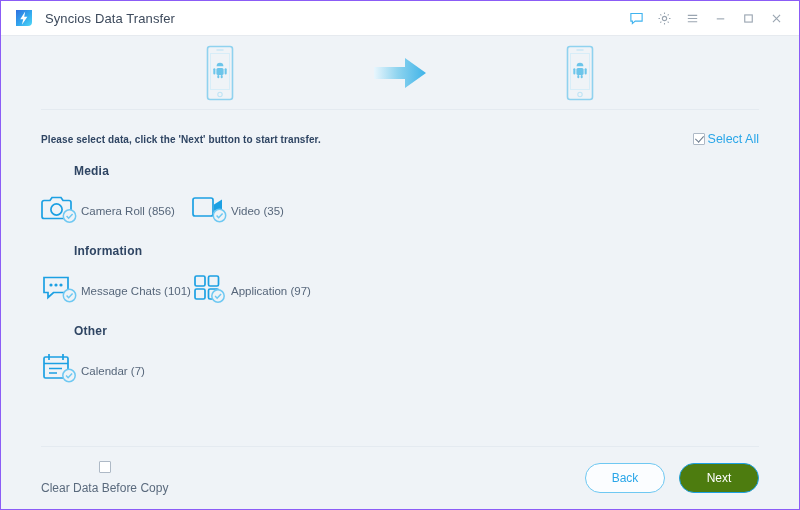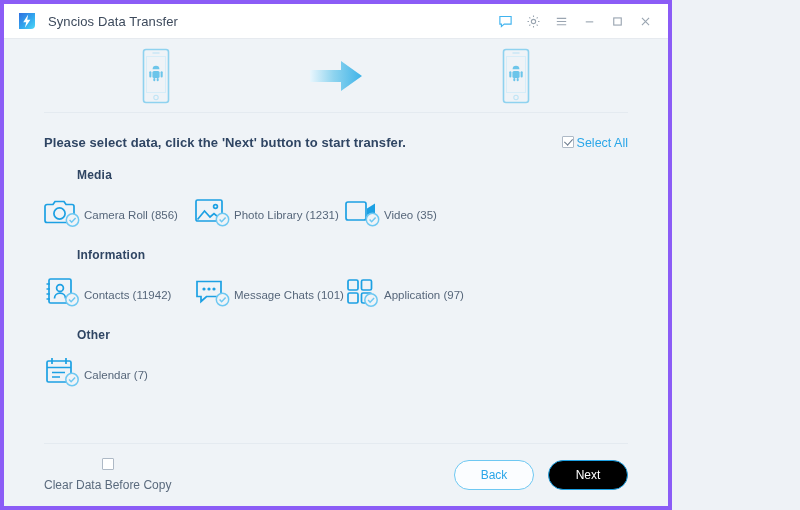--- a/index.html
+++ b/index.html
@@ -3,22 +3,22 @@
 <meta charset="utf-8">
 <style>
   html,body{margin:0;padding:0;}
   body{
     width:800px;height:510px;overflow:hidden;
     background:#eef2f6;
     font-family:"Liberation Sans","DejaVu Sans",sans-serif;
     -webkit-font-smoothing:antialiased;
   }
   .app{
-    position:relative;width:672px;height:510px;box-sizing:border-box;
-    border:4px solid #8b5cf6;background:#eff3f7;
+    position:relative;width:800px;height:510px;box-sizing:border-box;
+    border:1px solid #8b5cf6;background:#eff3f7;
   }
 
   
   .titlebar{
     height:35px;background:#ffffff;border-bottom:1px solid #e6eaef;
     display:flex;align-items:center;padding:0 10px 0 12px;box-sizing:border-box;
   }
   .logo{width:22px;height:22px;position:relative;flex:0 0 auto;margin-right:10px;}
   .app-title{font-size:13px;color:#3d4a5c;letter-spacing:.1px;}
   .tb-spacer{flex:1 1 auto;}
@@ -41,23 +41,23 @@
     height:1px;background:#e4eaf0;margin:0 40px;
   }
 
   
   .body-wrap{padding:0 40px;box-sizing:border-box;}
   .headrow{
     display:flex;align-items:center;justify-content:space-between;
     padding-top:22px;
   }
   .lead{
-    font-size:13px;font-weight:bold;color:#2f4563;letter-spacing:.1px;
-  }
-  .select-all{display:flex;gap:3px;cursor:pointer;}
+    font-size:10px;font-weight:bold;color:#2f4563;letter-spacing:.1px;
+  }
+  .select-all{display:flex;align-items:center;gap:3px;cursor:pointer;}
   .cb{
     width:12px;height:12px;border:1px solid #aeb9c6;background:#fff;border-radius:1px;
     display:inline-block;position:relative;box-sizing:border-box;
   }
   .cb.checked::after{
     content:"";position:absolute;left:3px;top:0px;width:4px;height:7px;
     border:solid #6b7a8d;border-width:0 1.4px 1.4px 0;transform:rotate(42deg);
   }
   .select-all .lbl{font-size:12.5px;color:#2aa6e8;}
 
@@ -83,21 +83,21 @@
   }
   .clear-opt{display:flex;align-items:center;gap:8px;cursor:pointer;flex-direction:column;}
   .clear-opt .lbl{font-size:12px;color:#5a6a7d;}
   .btns{display:flex;align-items:center;gap:14px;}
   .btn{
     font-size:12px;border-radius:16px;height:30px;
     display:flex;align-items:center;justify-content:center;cursor:pointer;
     box-sizing:border-box;
   }
   .btn.back{width:80px;border:1px solid #6ec8f2;color:#2aa6e8;background:#fbfdff;}
-  .btn.next{width:80px;background:#000000;color:#fff;border:1px solid #1ca0e3;}
+  .btn.next{width:80px;background:#4d7c0f;color:#fff;border:1px solid #1ca0e3;}
 </style>
 </head>
 <body>
 
 <div class="app">
 
   <div class="titlebar">
     <div class="logo">
       <svg width="22" height="22" viewBox="0 0 22 22">
         <defs>
@@ -226,64 +226,39 @@
           <svg width="40" height="36" viewBox="0 0 40 36" fill="none" stroke="#1ca0e3" stroke-width="1.7">
             <path d="M3 10.5h6l2-3h9l2 3h6a2 2 0 0 1 2 2v14a2 2 0 0 1-2 2H3a2 2 0 0 1-2-2v-14a2 2 0 0 1 2-2z"></path>
             <circle cx="15.5" cy="19.5" r="5.6"></circle>
             <circle cx="28.5" cy="26" r="6.2" fill="#eff3f7" stroke="#6ec8f2" stroke-width="1.5"></circle>
             <path d="M25.6 26.1l2 2.1 4-4.3" stroke="#6ec8f2" stroke-width="1.5"></path>
           </svg>
         </div>
         <div class="cap">Camera Roll (856)</div>
       </div>
 
-      <div class="cell">
-        <div class="ico">
-          <svg width="40" height="36" viewBox="0 0 40 36" fill="none" stroke="#1ca0e3" stroke-width="1.7">
-            <rect x="2" y="6" width="26" height="21" rx="1.5"></rect>
-            <circle cx="21.5" cy="12.5" r="1.9"></circle>
-            <path d="M3.5 25.5l7-8.5 5.5 6 4-3.5 7 6"></path>
-            <circle cx="28.5" cy="25.5" r="6.2" fill="#eff3f7" stroke="#6ec8f2" stroke-width="1.5"></circle>
-            <path d="M25.6 25.6l2 2.1 4-4.3" stroke="#6ec8f2" stroke-width="1.5"></path>
-          </svg>
-        </div>
-        <div class="cap">Photo Library (1231)</div>
-      </div>
 
 
       <div class="cell">
         <div class="ico">
           <svg width="40" height="36" viewBox="0 0 40 36" fill="none" stroke="#1ca0e3" stroke-width="1.7">
             <rect x="2" y="8" width="20" height="18" rx="2"></rect>
             <path d="M23 14.5l8-5v16l-8-5z" fill="#1ca0e3" stroke="none"></path>
             <circle cx="28.5" cy="25.5" r="6.2" fill="#eff3f7" stroke="#6ec8f2" stroke-width="1.5"></circle>
             <path d="M25.6 25.6l2 2.1 4-4.3" stroke="#6ec8f2" stroke-width="1.5"></path>
           </svg>
         </div>
         <div class="cap">Video (35)</div>
       </div>
 
     </div>
 
     <div class="sec-title">Information</div>
     <div class="grid">
 
-      <div class="cell">
-        <div class="ico">
-          <svg width="40" height="36" viewBox="0 0 40 36" fill="none" stroke="#1ca0e3" stroke-width="1.7">
-            <rect x="5" y="5" width="22" height="24" rx="1.5"></rect>
-            <path d="M2.5 10h3.5M2.5 15h3.5M2.5 20h3.5M2.5 25h3.5"></path>
-            <circle cx="16" cy="14" r="3.4"></circle>
-            <path d="M10.5 24.5c0-3.2 2.5-5.3 5.5-5.3s5.5 2.1 5.5 5.3"></path>
-            <circle cx="28" cy="25.5" r="6.2" fill="#eff3f7" stroke="#6ec8f2" stroke-width="1.5"></circle>
-            <path d="M25.1 25.6l2 2.1 4-4.3" stroke="#6ec8f2" stroke-width="1.5"></path>
-          </svg>
-        </div>
-        <div class="cap">Contacts (11942)</div>
-      </div>
 
       <div class="cell">
         <div class="ico">
           <svg width="40" height="36" viewBox="0 0 40 36" fill="none" stroke="#1ca0e3" stroke-width="1.7">
             <path d="M3 7.5h24v15H12.5l-5.5 5v-5H3z"></path>
             <g fill="#1ca0e3" stroke="none">
               <circle cx="10" cy="15" r="1.6"></circle>
               <circle cx="15" cy="15" r="1.6"></circle>
               <circle cx="20" cy="15" r="1.6"></circle>
             </g>

